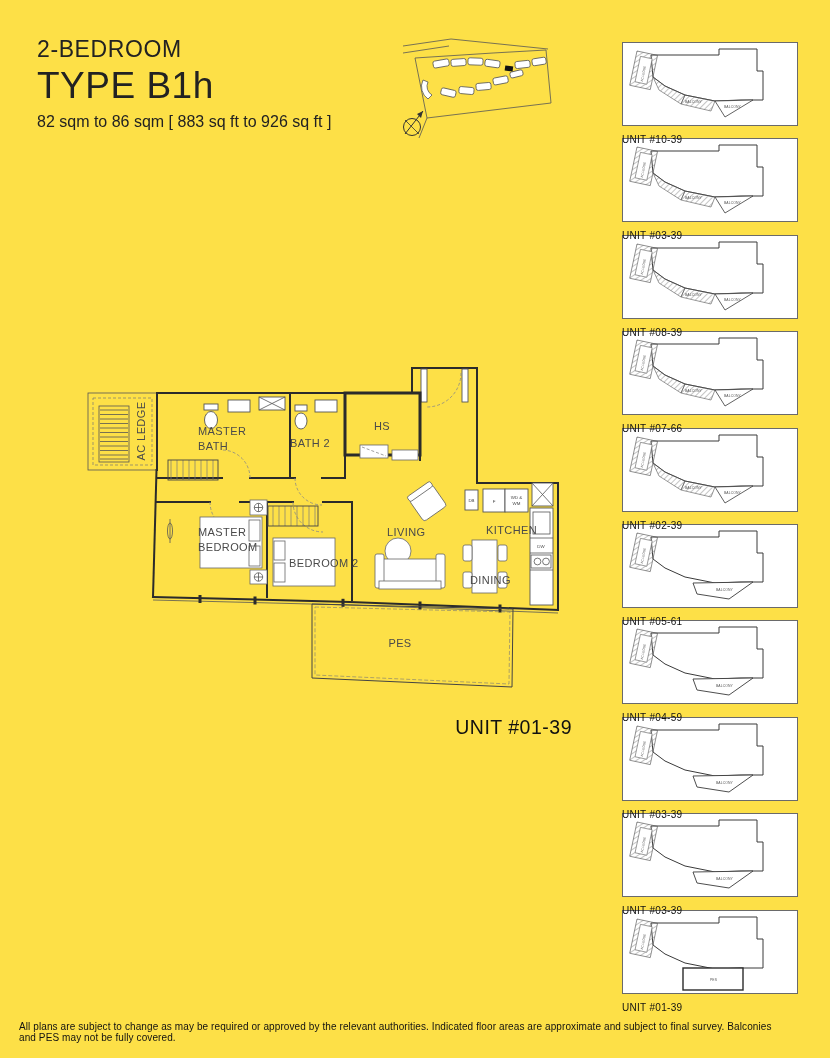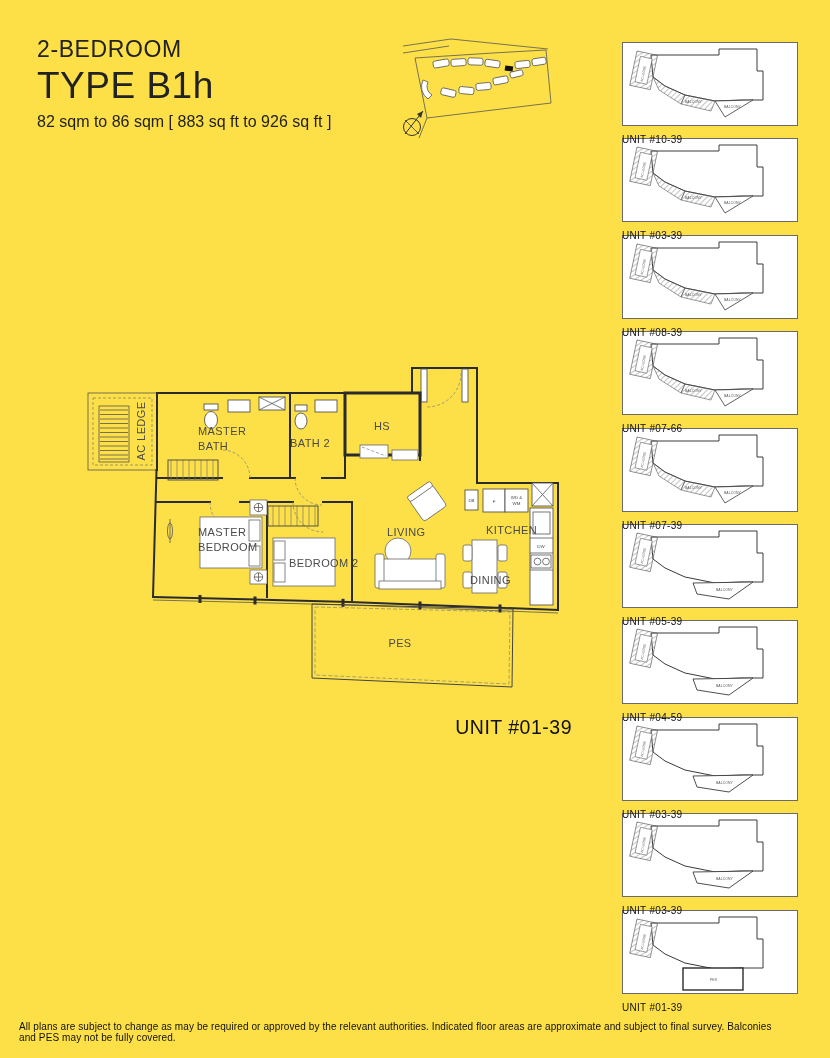--- a/index.html
+++ b/index.html
@@ -370,21 +370,21 @@
           <g class="v-plain">
             <polygon points="70,58 130,57 106,74 74,69" class="mini-plainpoly"></polygon>
             <text class="tinytxt" x="93" y="66">BALCONY</text>
           </g>
           <g class="v-pes">
             <rect x="60" y="57" width="60" height="22" class="mini-pesrect"></rect>
             <text class="tinytxt" x="87" y="70">PES</text>
           </g>
         </svg>
       </div>
-      <div class="mini-caption">UNIT #07-39</div>
+      <div class="mini-caption">UNIT #02-39</div>
     </div>
       <div class="mini-cell variant-plain">
       <div class="mini-box">
         <svg width="174" height="82" viewBox="0 0 174 82">
           <path class="outline" d="M28,12 L96,12 L96,6 L134,6 L134,28 L140,28 L140,57 L118,57 L92,58 L62,52 L42,43 L30,34 Z"></path>
           <g transform="translate(14,8) rotate(12)">
             <rect x="0" y="0" width="21" height="35" class="mini-hatch"></rect>
             <rect x="4.5" y="4.5" width="12" height="26" fill="#fff" stroke="#666" stroke-width=".6"></rect>
             <text class="vtiny" transform="translate(12,29) rotate(-90)">AC LEDGE</text>
           </g>
@@ -398,21 +398,21 @@
           <g class="v-plain">
             <polygon points="70,58 130,57 106,74 74,69" class="mini-plainpoly"></polygon>
             <text class="tinytxt" x="93" y="66">BALCONY</text>
           </g>
           <g class="v-pes">
             <rect x="60" y="57" width="60" height="22" class="mini-pesrect"></rect>
             <text class="tinytxt" x="87" y="70">PES</text>
           </g>
         </svg>
       </div>
-      <div class="mini-caption">UNIT #05-39</div>
+      <div class="mini-caption">UNIT #05-61</div>
     </div>
       <div class="mini-cell variant-plain">
       <div class="mini-box">
         <svg width="174" height="82" viewBox="0 0 174 82">
           <path class="outline" d="M28,12 L96,12 L96,6 L134,6 L134,28 L140,28 L140,57 L118,57 L92,58 L62,52 L42,43 L30,34 Z"></path>
           <g transform="translate(14,8) rotate(12)">
             <rect x="0" y="0" width="21" height="35" class="mini-hatch"></rect>
             <rect x="4.5" y="4.5" width="12" height="26" fill="#fff" stroke="#666" stroke-width=".6"></rect>
             <text class="vtiny" transform="translate(12,29) rotate(-90)">AC LEDGE</text>
           </g>

